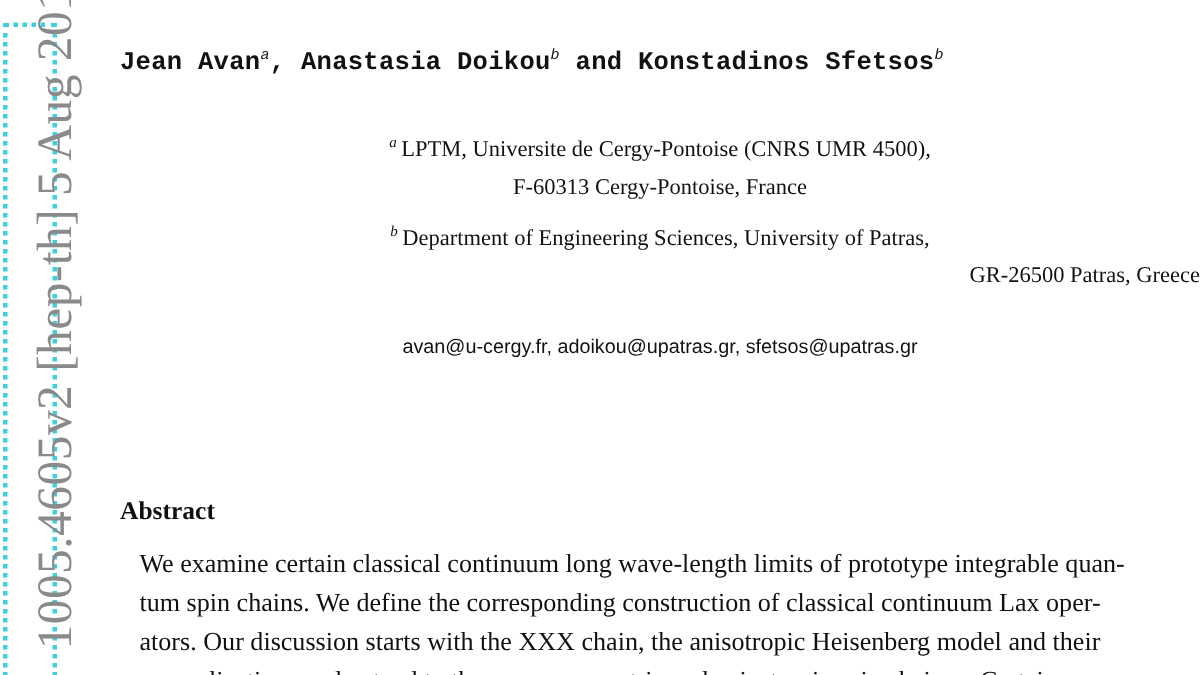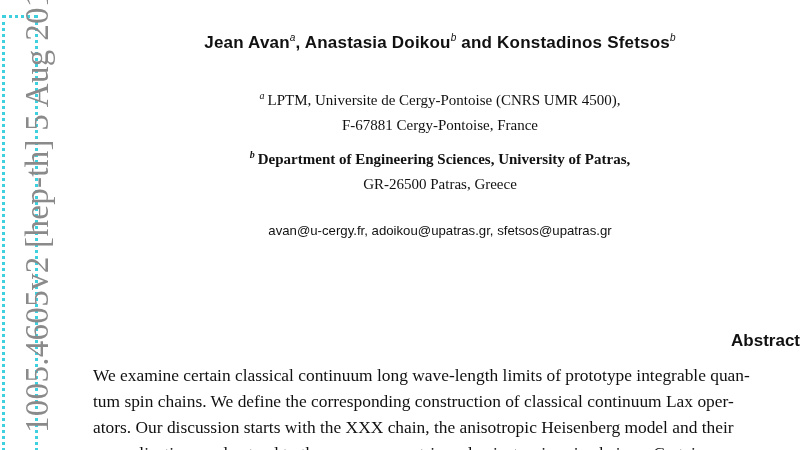--- a/index.html
+++ b/index.html
@@ -37,22 +37,21 @@
       color: #8a8a8a;
       letter-spacing: 0.3px;
       line-height: 34px;
       margin-top: -17px;
     }
     .authors {
       position: absolute;
       top: 32px;
       left: 80px;
       width: 720px;
-      text-align: center;
-      font-family: Liberation Sans, sans-serif;
+      font-family: Liberation Mono, monospace;
       font-weight: bold;
       font-size: 17px;
       letter-spacing: 0.2px;
     }
     .authors sup {
       font-weight: normal;
       font-style: italic;
       font-size: 10px;
       vertical-align: 7px;
     }
@@ -77,22 +76,22 @@
       width: 720px;
       text-align: center;
       font-family: Liberation Sans, sans-serif;
       font-size: 13.2px;
     }
     .abstract-title {
       position: absolute;
       top: 331px;
       left: 80px;
       width: 720px;
-      text-align: right;
-      font-family: Liberation Sans, sans-serif;
+      text-align: left;
+      font-family: Liberation Serif, serif;
       font-weight: bold;
       font-size: 17px;
     }
     .abstract-body {
       position: absolute;
       top: 362px;
       left: 93px;
       width: 720px;
       font-family: "Liberation Serif", "DejaVu Serif", serif;
       font-size: 17.4px;
@@ -110,27 +109,27 @@
 <div class="arxiv-stamp">1005.4605v2  [hep-th]  5 Aug 2010</div>
 
 <div class="authors">
   <span>Jean Avan</span><sup>a</sup><span>, </span><span>Anastasia Doikou</span><sup>b</sup><span> and </span><span>Konstadinos Sfetsos</span><sup>b</sup>
 </div>
 
 <div class="affil" style="top:90px;">
   <sup>a</sup><span>LPTM, Universite de Cergy-Pontoise (CNRS UMR 4500),</span>
 </div>
 <div class="affil" style="top:117px;">
-  <span>F-67881 Cergy-Pontoise, France</span>
+  <span>F-60313 Cergy-Pontoise, France</span>
 </div>
 
-<div class="affil" style="top:149px;font-weight:bold;">
+<div class="affil" style="top:149px;">
   <sup>b</sup><span>Department of Engineering Sciences, University of Patras,</span>
 </div>
-<div class="affil" style="top:176px;">
+<div class="affil" style="top:176px;text-align:right;">
   <span>GR-26500 Patras, Greece</span>
 </div>
 
 <div class="emails">avan@u-cergy.fr, adoikou@upatras.gr, sfetsos@upatras.gr</div>
 
 <div class="abstract-title">Abstract</div>
 
 <div class="abstract-body">
   <span class="abstract-line">We examine certain classical continuum long wave-length limits of prototype integrable quan-</span>
   <span class="abstract-line">tum spin chains.  We define the corresponding construction of classical continuum Lax oper-</span>

